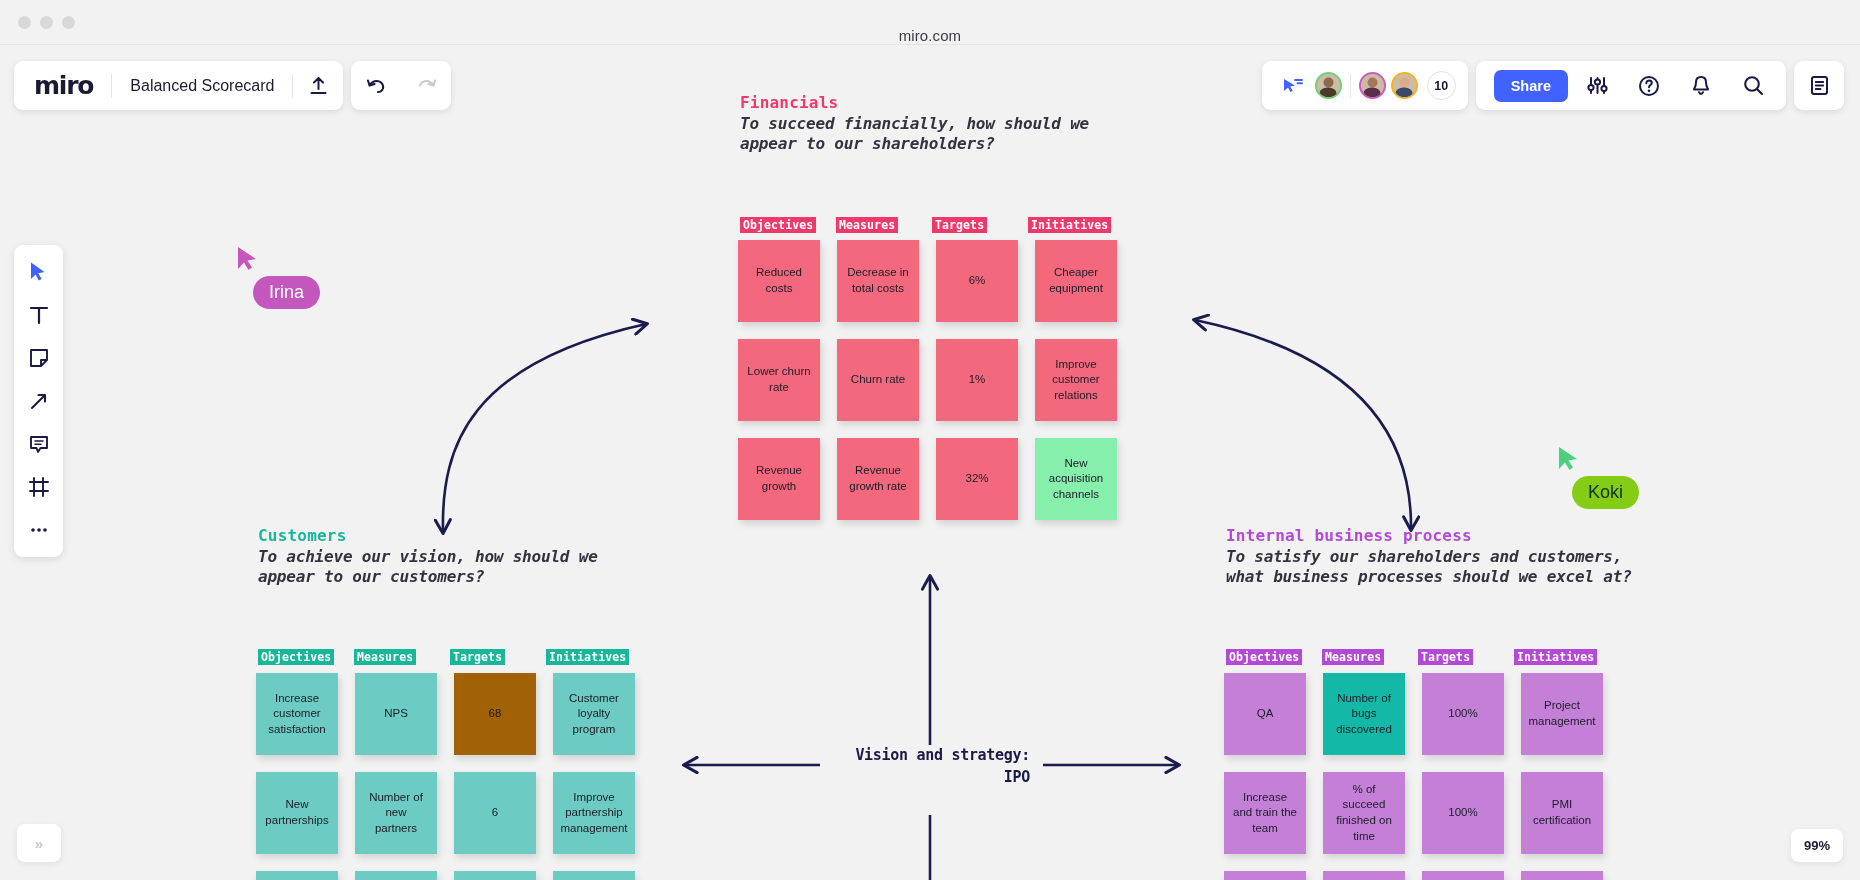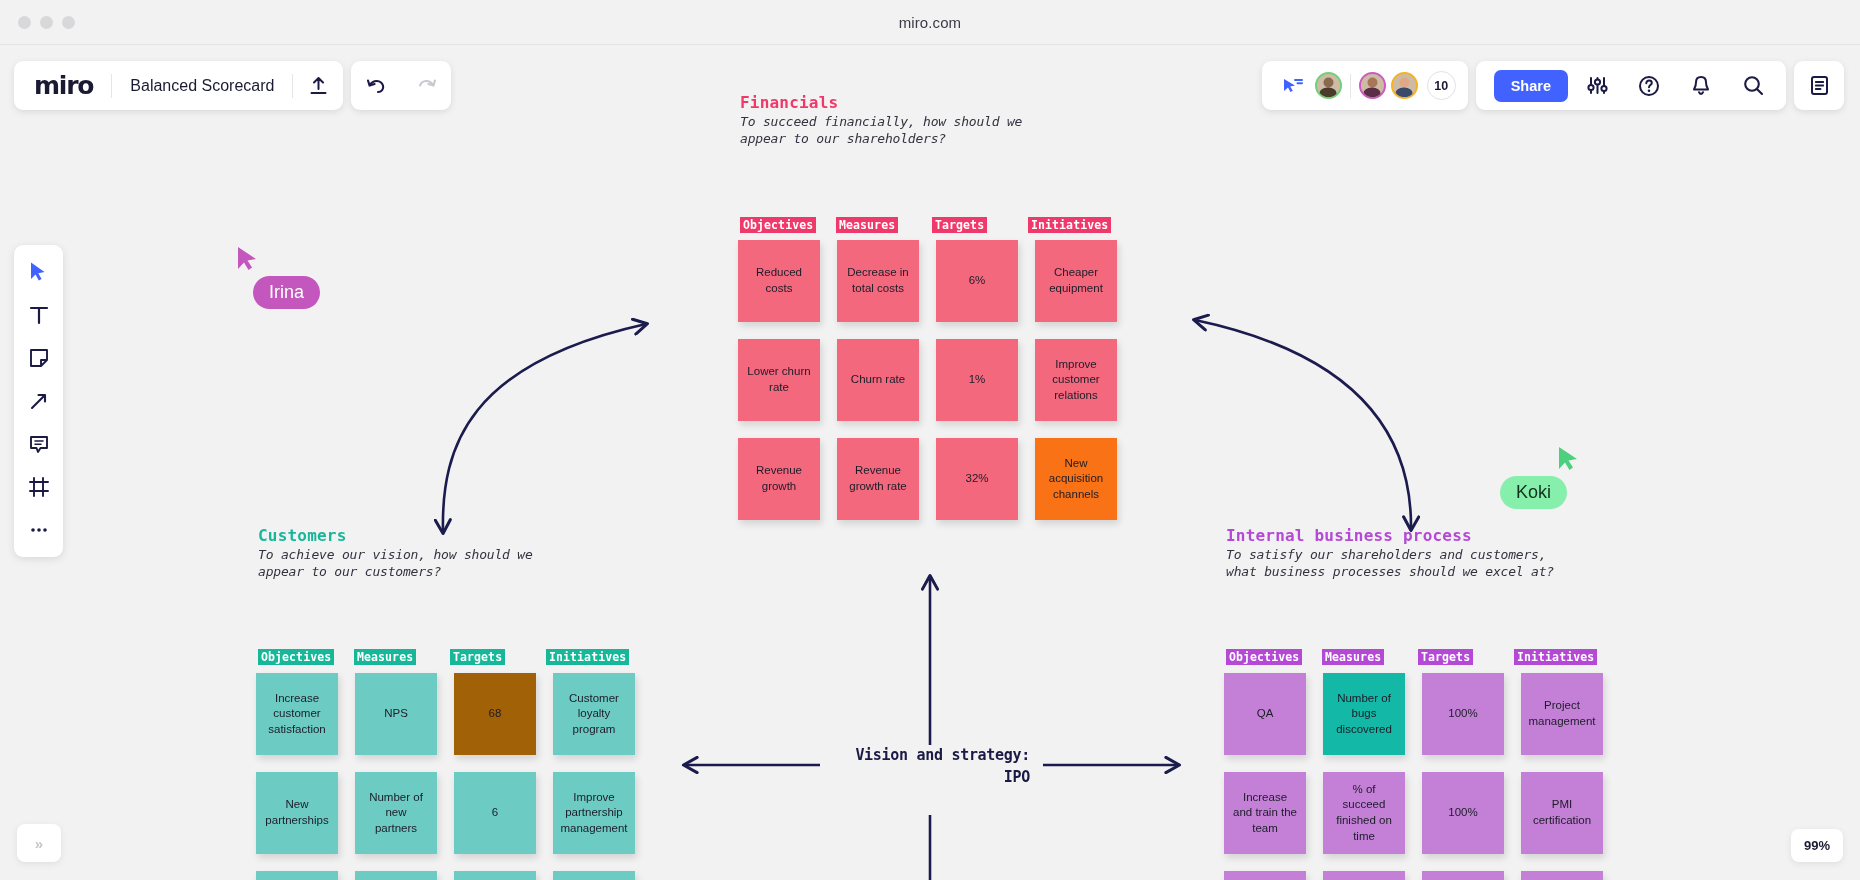--- a/index.html
+++ b/index.html
@@ -8,21 +8,21 @@
     font-family: "Liberation Sans", sans-serif;
     background: #f2f2f2;
     position: relative;
   }
 
   
   .titlebar {
     position: absolute; top: 0; left: 0; width: 1860px; height: 45px;
     background: #f2f2f2;
     border-bottom: 1px solid #e4e4e6;
-    display: flex; align-items: center; justify-content: center;
+    display: flex; align-items: flex-end; justify-content: center;
   }
   .traffic { position: absolute; left: 18px; top: 16px; display: flex; gap: 9px; }
   .traffic i { width: 13px; height: 13px; border-radius: 50%; background: #d8d8da; display: block; }
   .url-label { font-size: 15px; color: #3b3b45; letter-spacing: .1px; }
 
   
   .canvas {
     position: absolute; top: 45px; left: 0; width: 1860px; height: 835px;
     background: #f2f2f2; overflow: hidden;
   }
@@ -113,22 +113,23 @@
     font-size: 13px; font-weight: 700; color: #1a1a33; cursor: pointer; z-index: 40;
   }
 
   .quadrant { position: absolute; }
   .q-title {
     font-family: "DejaVu Sans Mono", "Liberation Mono", monospace;
     font-size: 16px; font-weight: 700; letter-spacing: .2px; margin-bottom: 2px;
   }
   .q-sub {
     font-family: "DejaVu Sans Mono", "Liberation Mono", monospace;
-    font-size: 13px; font-style: italic; color: #333340; line-height: 1.28;
+    font-size: 16px; font-style: italic; color: #333340; line-height: 1.28;
     letter-spacing: -.2px;
+    font-weight: bold;
   }
 
   .col-labels { display: flex; position: absolute; }
   .chip {
     font-family: "DejaVu Sans Mono", "Liberation Mono", monospace;
     font-size: 11.5px; color: #ffffff; font-weight: 700;
     padding: 1px 3px; letter-spacing: .1px; white-space: nowrap;
   }
 
   .grid { position: absolute; display: grid; }
@@ -213,21 +214,21 @@
     <div class="note" style="background:#f4687e;">Decrease in total costs</div>
     <div class="note" style="background:#f4687e;">6%</div>
     <div class="note" style="background:#f4687e;">Cheaper equipment</div>
     <div class="note" style="background:#f4687e;">Lower churn rate</div>
     <div class="note" style="background:#f4687e;">Churn rate</div>
     <div class="note" style="background:#f4687e;">1%</div>
     <div class="note" style="background:#f4687e;">Improve customer relations</div>
     <div class="note" style="background:#f4687e;">Revenue growth</div>
     <div class="note" style="background:#f4687e;">Revenue growth rate</div>
     <div class="note" style="background:#f4687e;">32%</div>
-    <div class="note" style="background:#f97316;">New acquisition channels</div>
+    <div class="note" style="background:#86efac;">New acquisition channels</div>
   </div>
 
   <div class="quadrant" style="left:258px; top:481px; width:420px;">
     <div class="q-title" style="color:#17b79a;">Customers</div>
     <div class="q-sub">To achieve our vision, how should we</div>
     <div class="q-sub">appear to our customers?</div>
   </div>
 
   <div class="col-labels" style="left:258px; top:604px; width:384px; display:grid; grid-template-columns:repeat(4,1fr);">
     <span class="chip" style="background:#17b79a; justify-self:start;">Objectives</span>
@@ -289,21 +290,21 @@
         <path d="M2,2 L2,24 L8,17.5 L12.5,25 L16,22.5 L11.5,15.5 L20,14 Z" fill="#c457bd"></path>
       </svg>
   </div>
   <div class="cursor-lbl" style="left:253px; top:231px; background:#c457bd;">Irina</div>
 
   <div style="position:absolute; left:1557px; top:400px;">
     <svg width="24" height="28" viewBox="0 0 24 28">
         <path d="M2,2 L2,24 L8,17.5 L12.5,25 L16,22.5 L11.5,15.5 L20,14 Z" fill="#4cd07d"></path>
       </svg>
   </div>
-  <div class="cursor-lbl" style="left:1500px; top:431px; background:#86efac; color:#12301e;">Koki</div>
+  <div class="cursor-lbl" style="left:1572px; top:431px; background:#84cc16; color:#12301e;">Koki</div>
 
   <div class="lefttool">
     <div class="tool">
       <svg width="19" height="22" viewBox="0 0 19 22">
           <path d="M2,1.5 L2,18 L6.5,13.5 L9.8,19.5 L12.6,18 L9.3,12.2 L15.5,11 Z" fill="#4262ff"></path>
         </svg>
     </div>
     <div class="tool">
       <svg width="20" height="20" viewBox="0 0 20 20">
           <path d="M2,3 L18,3 M10,3 L10,18" stroke="#1a1a44" stroke-width="2.2" stroke-linecap="round"></path>

